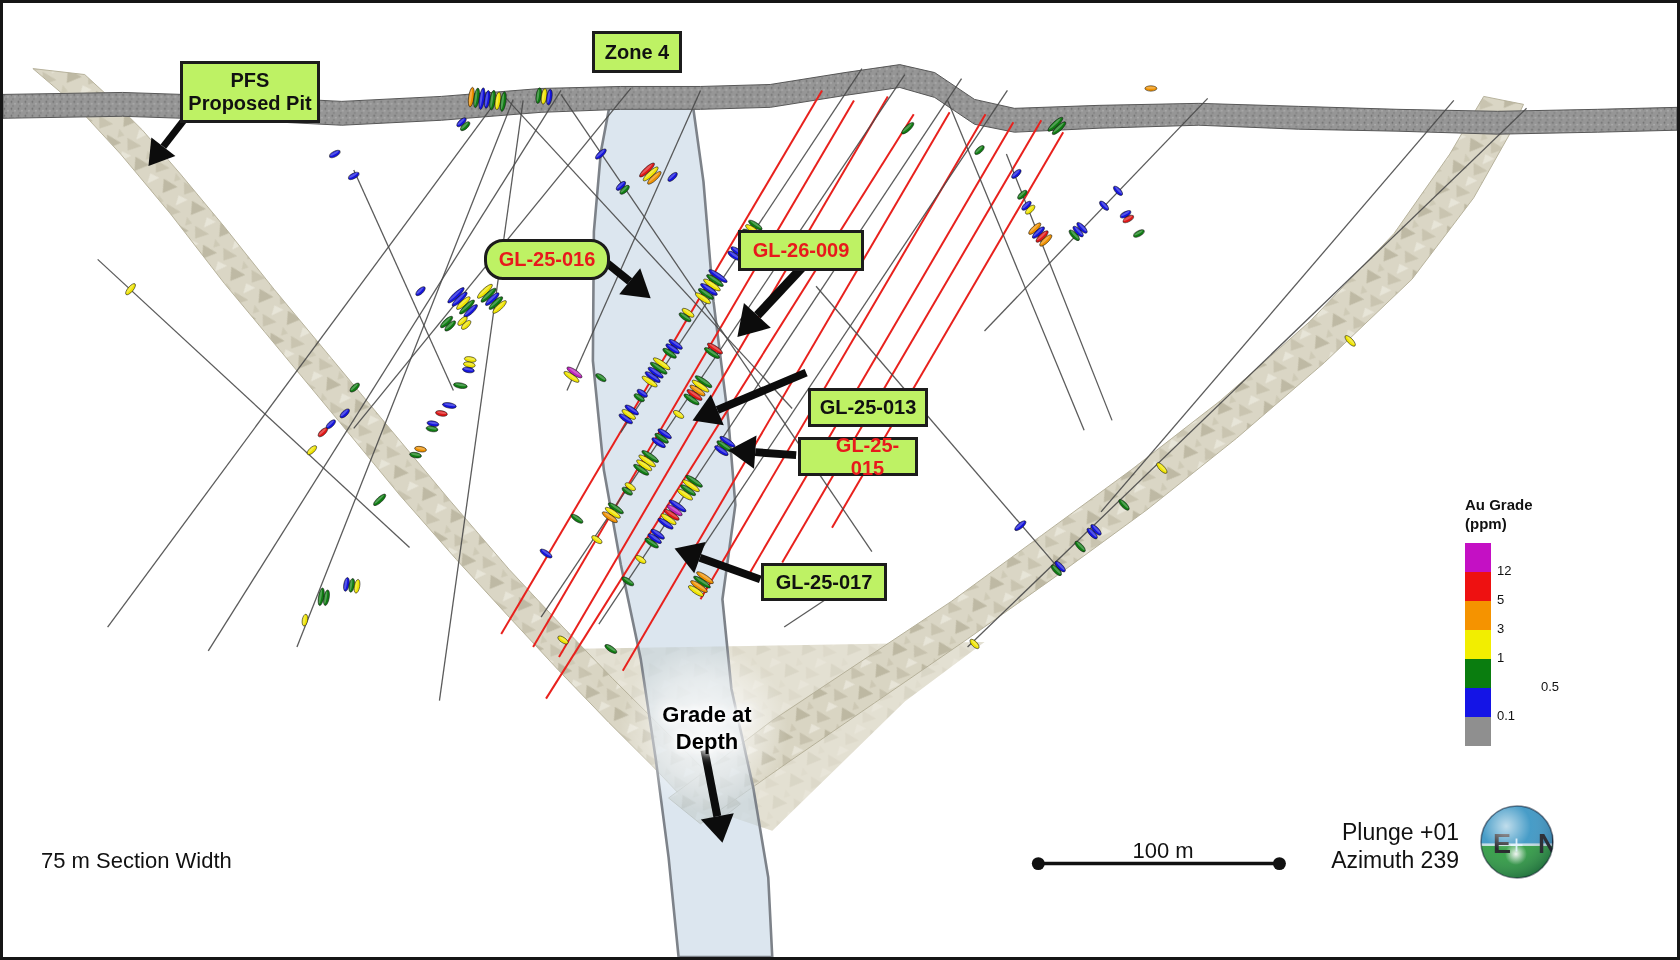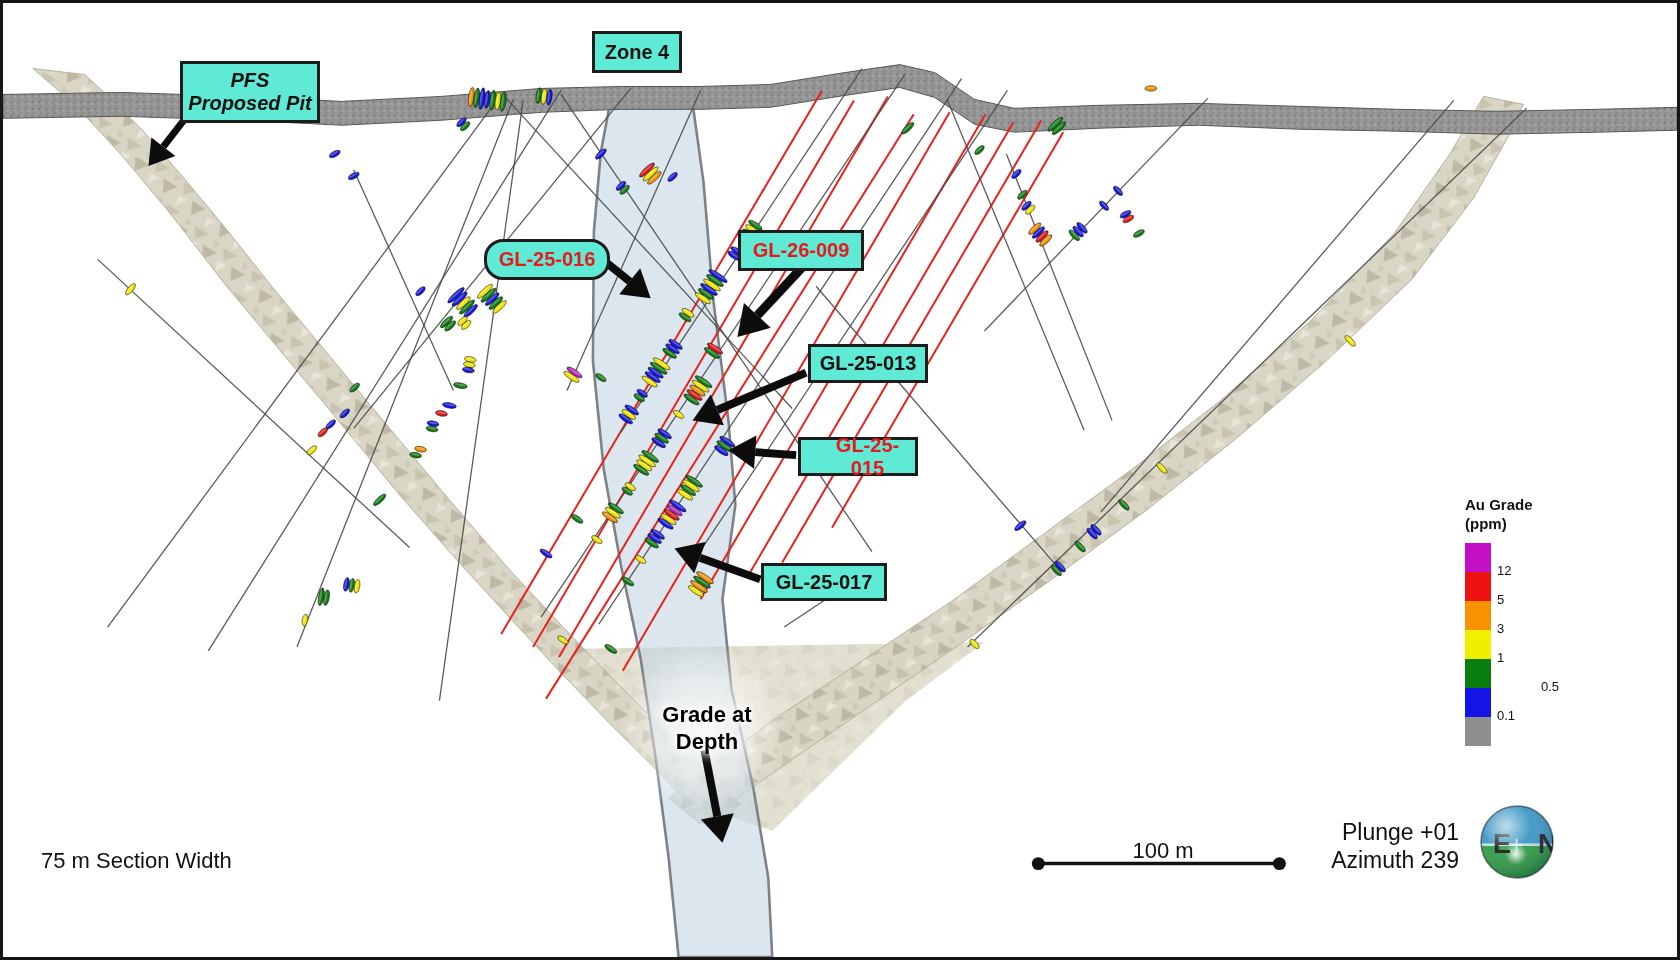--- a/index.html
+++ b/index.html
@@ -1,23 +1,23 @@
 <!DOCTYPE html>
 <html><head>
 <meta charset="utf-8">
 <style>
   html,body{margin:0;padding:0;background:#ffffff;}
   .stage{position:relative;width:1680px;height:960px;background:#fff;border:3px solid #161616;
          box-sizing:border-box;overflow:hidden;font-family:"Liberation Sans",sans-serif;}
   #scene{position:absolute;left:0;top:0;}
-  .callout{position:absolute;background:#5eead4;border:3px solid #1c1c1c;font-weight:700;font-size:20px;
+  .callout{position:absolute;background:#bef264;border:3px solid #1c1c1c;font-weight:700;font-size:20px;
            color:#111;display:flex;align-items:center;justify-content:center;text-align:center;
            box-sizing:border-box;line-height:23px;z-index:5;}
   #co-zone {left:589px;top:28px;width:90px;height:42px;}
-  #co-pit  {left:177px;top:58px;width:140px;height:62px;font-style:italic;}
+  #co-pit  {left:177px;top:58px;width:140px;height:62px;}
   #co-016  {left:481px;top:236px;width:126px;height:41px;}
   #co-26009{left:735px;top:227px;width:126px;height:41px;}
   #co-013  {left:805px;top:341px;width:120px;height:39px;}
   #co-015  {left:795px;top:434px;width:120px;height:39px;padding-left:19px;}
   #co-011  {left:758px;top:560px;width:126px;height:38px;}
   .open-label{position:absolute;left:628px;top:698px;width:152px;text-align:center;font-weight:700;
            font-size:22px;line-height:27px;color:#000;z-index:4;
            text-shadow:0 0 5px #fff,0 0 9px #fff,0 0 14px #fff,0 0 18px #fff;}
   .plain-text{position:absolute;color:#111;z-index:4;}
   #section-width{left:38px;top:845px;font-size:22px;text-align:center;}
@@ -624,21 +624,21 @@
 
   <div class="callout" id="co-zone">Zone 4</div>
 
   <div class="callout" id="co-pit">
     <span><span>PFS</span><br>
           <span>Proposed Pit</span></span>
   </div>
 
   <div class="callout dh" id="co-016" style="color: rgb(232, 25, 28); border-radius: 19px;">GL-25-016</div>
   <div class="callout dh" id="co-26009" style="color: rgb(232, 25, 28);">GL-26-009</div>
-  <div class="callout dh" id="co-013" style="color: rgb(17, 17, 17);">GL-25-013</div>
+  <div class="callout dh" id="co-013" style="color: rgb(17, 17, 17); margin-top: 44px;">GL-25-013</div>
   <div class="callout dh" id="co-015" style="color: rgb(232, 25, 28);">GL-25-015</div>
   <div class="callout dh" id="co-011" style="color: rgb(17, 17, 17);">GL-25-017</div>
 
   <div class="open-label">
     <span>Grade at</span><br>
     <span>Depth</span>
   </div>
 
   <div class="plain-text" id="section-width">75 m Section Width</div>
   <div class="plain-text" id="scale-label">100 m</div>

